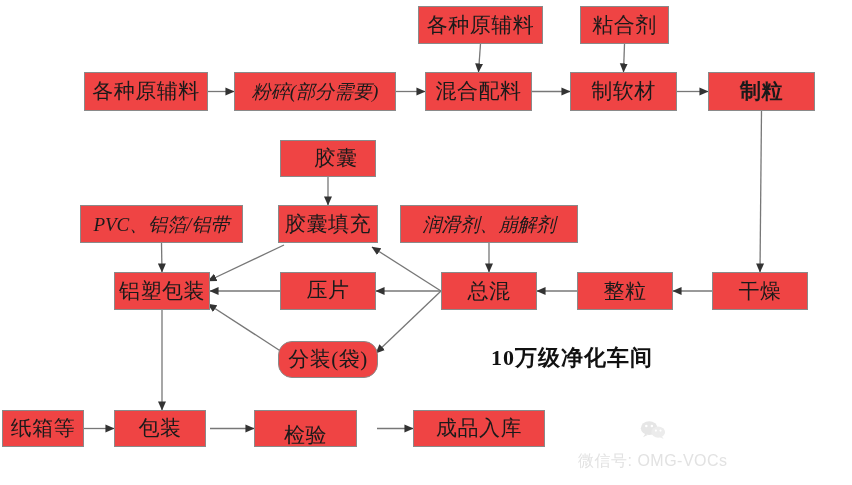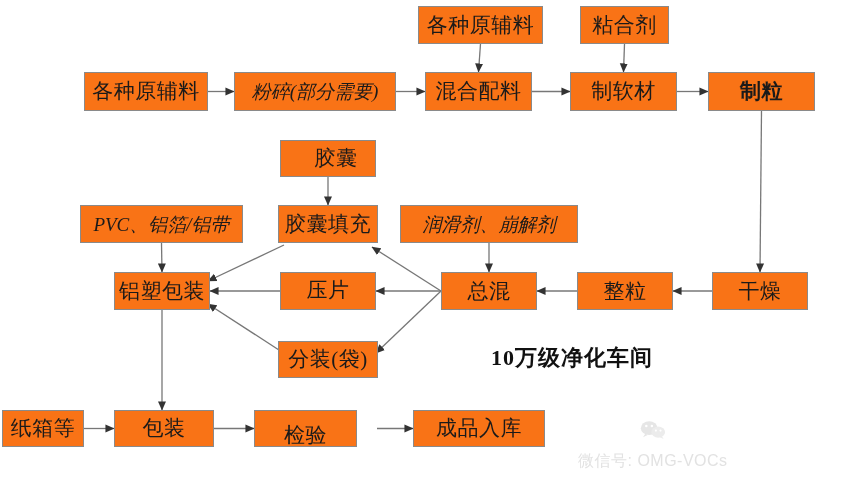--- a/index.html
+++ b/index.html
@@ -20,21 +20,21 @@
     left: 0;
     top: 0;
     width: 852px;
     height: 485px;
     pointer-events: none;
   }
   .node {
     position: absolute;
     box-sizing: border-box;
     border: 1px solid #8a8a8a;
-    background: #f97316;
+    background: #ef4444;
     display: flex;
     align-items: center;
     justify-content: center;
     color: #1a1a1a;
     font-size: 21px;
     line-height: 1;
     letter-spacing: 0.5px;
     white-space: nowrap;
     z-index: 2;
   }
@@ -140,33 +140,33 @@
       </div>
       <div class="node" style="left: 280px; top: 140px; width: 96px; height: 37px; padding-left: 16px;">
         <span>胶囊</span>
       </div>
       <div class="node" style="left: 278px; top: 205px; width: 100px; height: 38px;">
         <span>胶囊填充</span>
       </div>
       <div class="node" style="left: 280px; top: 272px; width: 96px; height: 38px; font-family: Liberation Mono, monospace;">
         <span>压片</span>
       </div>
-      <div class="node" style="left: 278px; top: 341px; width: 100px; height: 37px;">
+      <div class="node" style="left: 278px; top: 341px; width: 100px; height: 37px; border-radius: 14px;">
         <span>分装(袋)</span>
       </div>
       <div class="node narrow-text" style="left: 80px; top: 205px; width: 163px; height: 38px;">
         <span>PVC、铝箔/铝带</span>
       </div>
       <div class="node" style="left: 114px; top: 272px; width: 96px; height: 38px;">
         <span>铝塑包装</span>
       </div>
       <div class="node" style="left: 2px; top: 410px; width: 82px; height: 37px;">
         <span>纸箱等</span>
       </div>
-      <div class="node" style="left: 114px; top: 410px; width: 100px; height: 37px;">
+      <div class="node" style="left: 114px; top: 410px; width: 92px; height: 37px;">
         <span>包装</span>
       </div>
       <div class="node" style="left: 254px; top: 410px; width: 103px; height: 37px; align-items: flex-end;">
         <span>检验</span>
       </div>
       <div class="node" style="left: 413px; top: 410px; width: 132px; height: 37px;">
         <span>成品入库</span>
       </div>
     </div>
 

